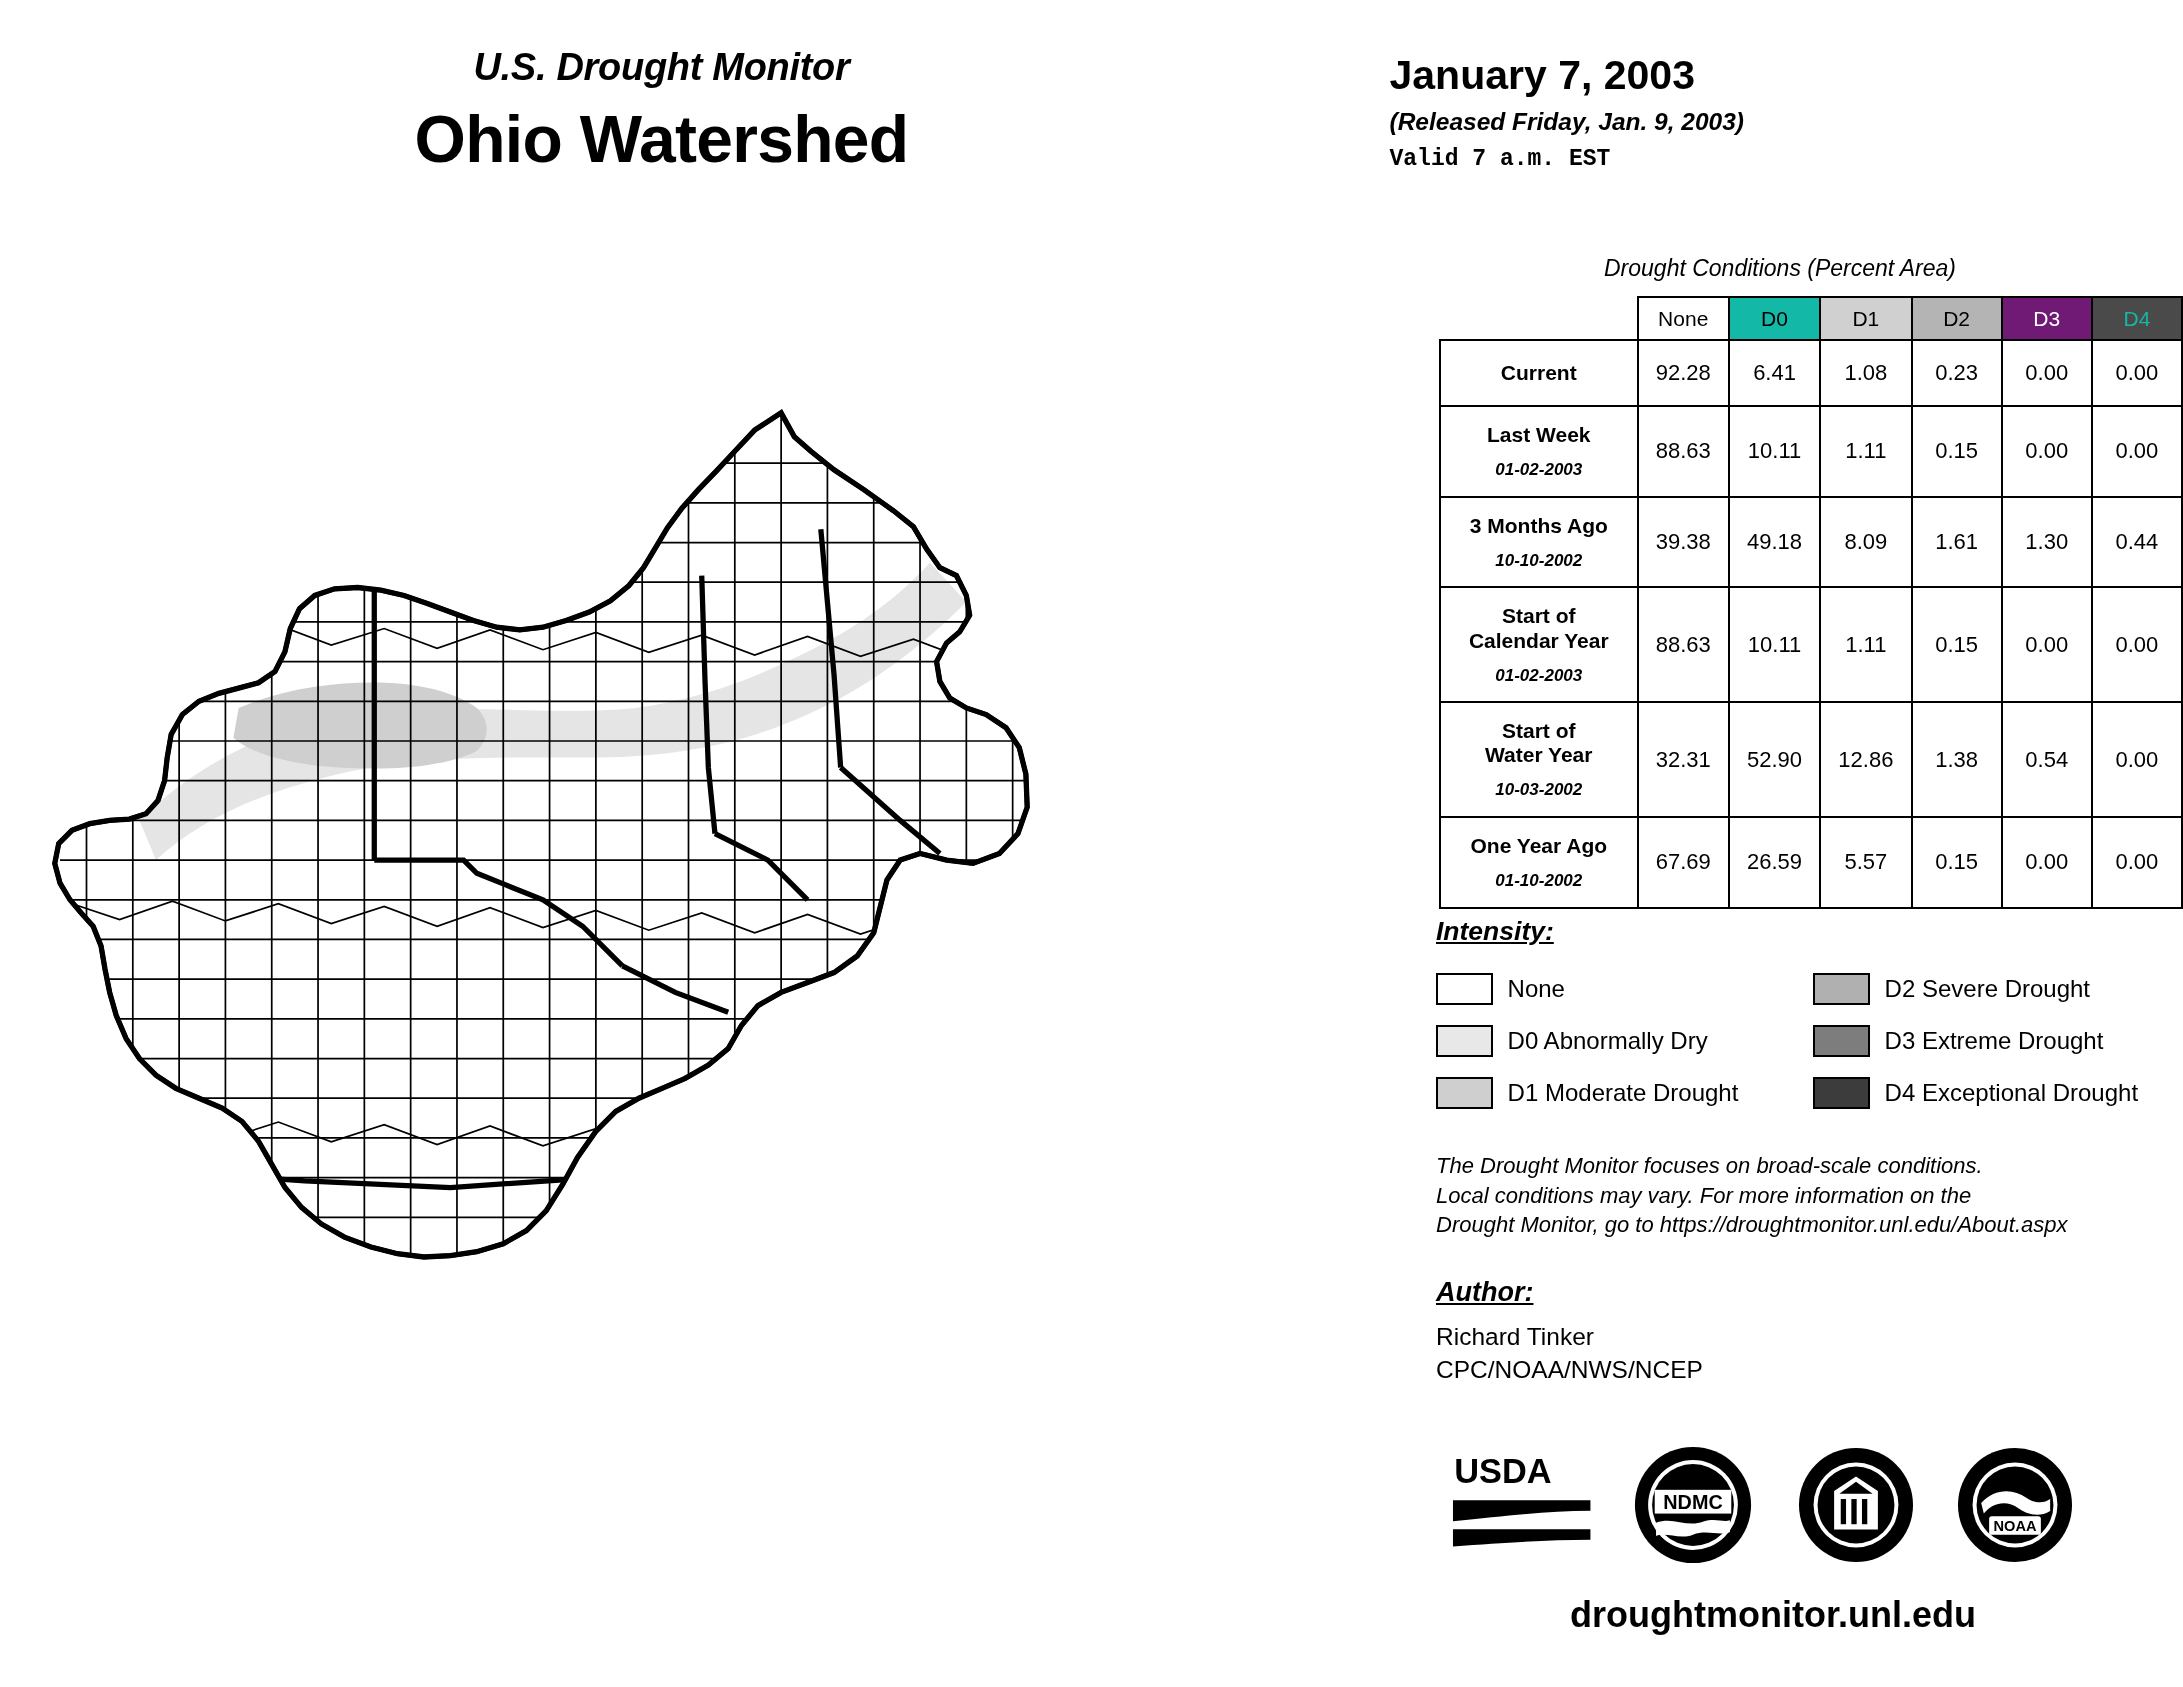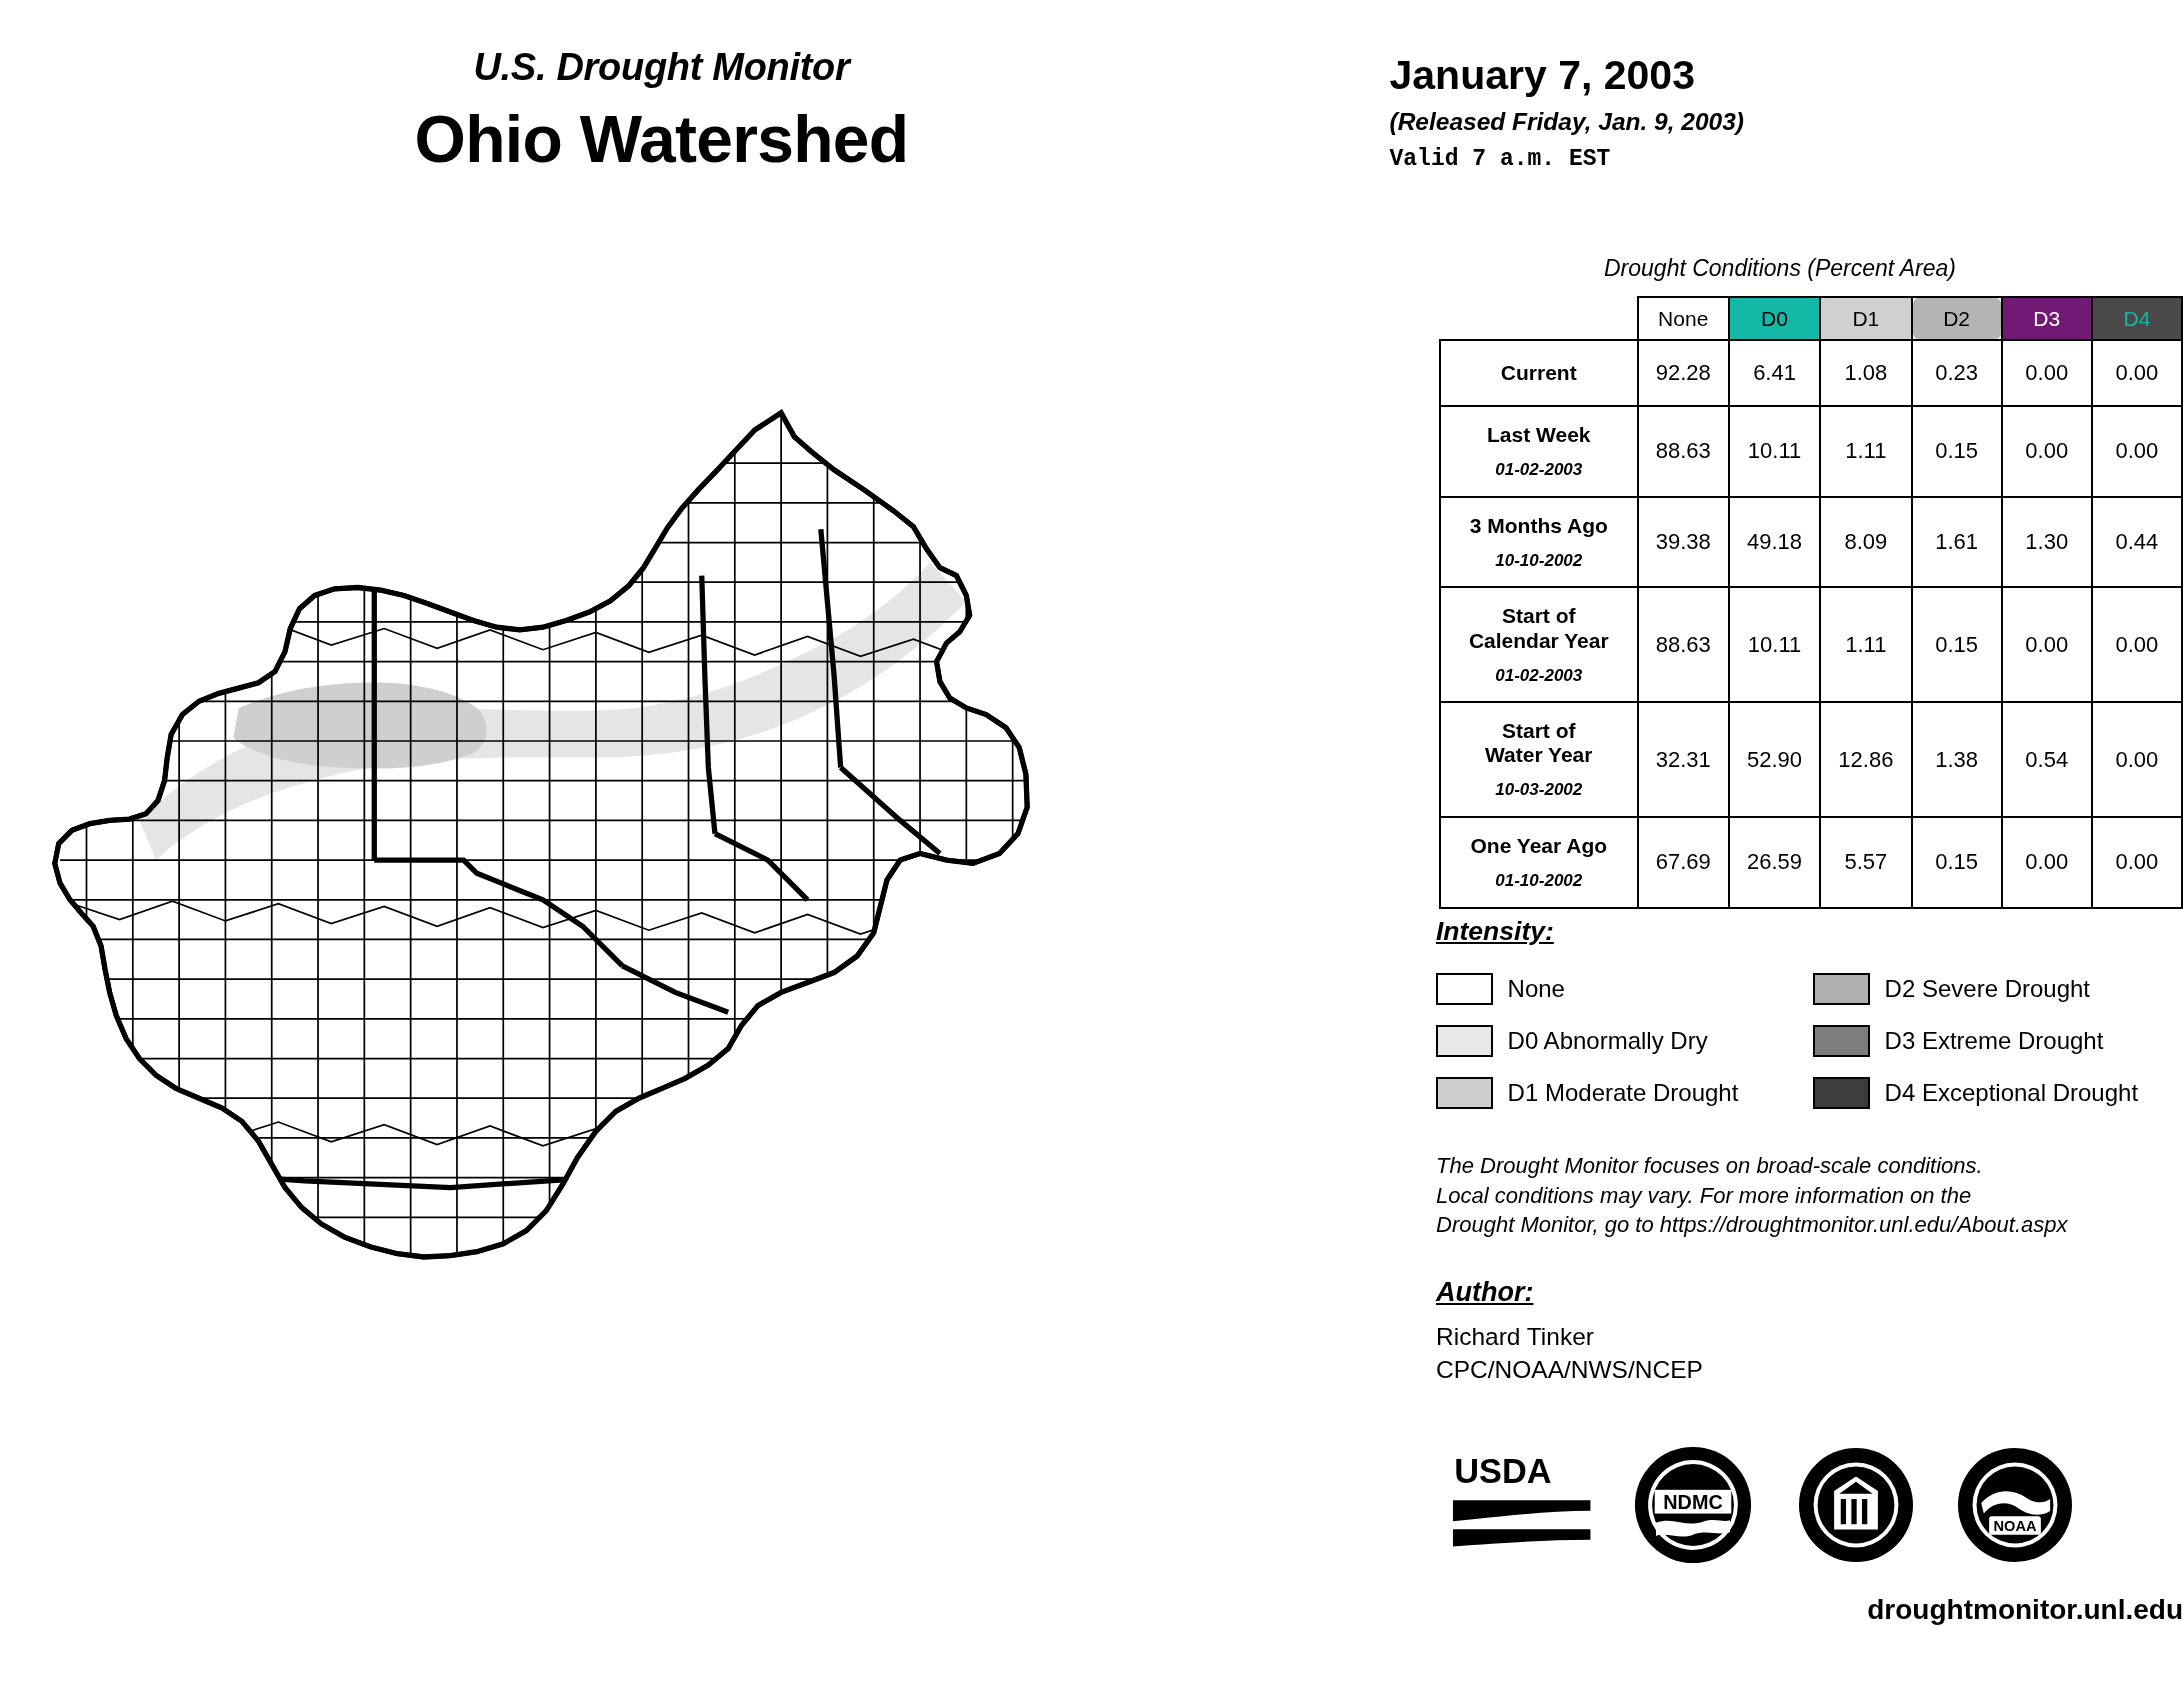--- a/index.html
+++ b/index.html
@@ -109,21 +109,21 @@
     height: 41px;
   }
   table.cond th.hdr {
     width: 93px;
     height: 41px;
     font-size: 21px;
   }
   table.cond th.hdr-none { background: #ffffff; }
   table.cond th.hdr-d0 { background: #14b8a6; }
   table.cond th.hdr-d1 { background: #d0d0d0; }
-  table.cond th.hdr-d2 { background: #b4b4b4; border-radius: 9px; }
+  table.cond th.hdr-d2 { background: #b4b4b4; }
   table.cond th.hdr-d3 { background: #701a75; color: #fff; }
   table.cond th.hdr-d4 { background: #4a4a4a; color: #14b8a6; }
 
   table.cond td.rowlabel {
     width: 198px;
     font-weight: bold;
     font-size: 21px;
     line-height: 1.15;
     padding: 16px 4px;
   }
@@ -224,22 +224,22 @@
   .logo-usda { left: 20px; width: 152px; }
   .logo-ndmc { left: 198px; width: 139px; }
   .logo-doc  { left: 364px; width: 132px; }
   .logo-noaa { left: 523px; width: 132px; }
 
   .site-url {
     position: absolute;
     left: 0;
     top: 1594px;
     width: 820px;
-    text-align: right;
-    font-size: 28px;
+    text-align: center;
+    font-size: 36px;
     font-weight: bold;
   }
 
   
   .map-wrap {
     position: absolute;
     left: 40px;
     top: 397px;
     width: 1297px;
     height: 1032px;

